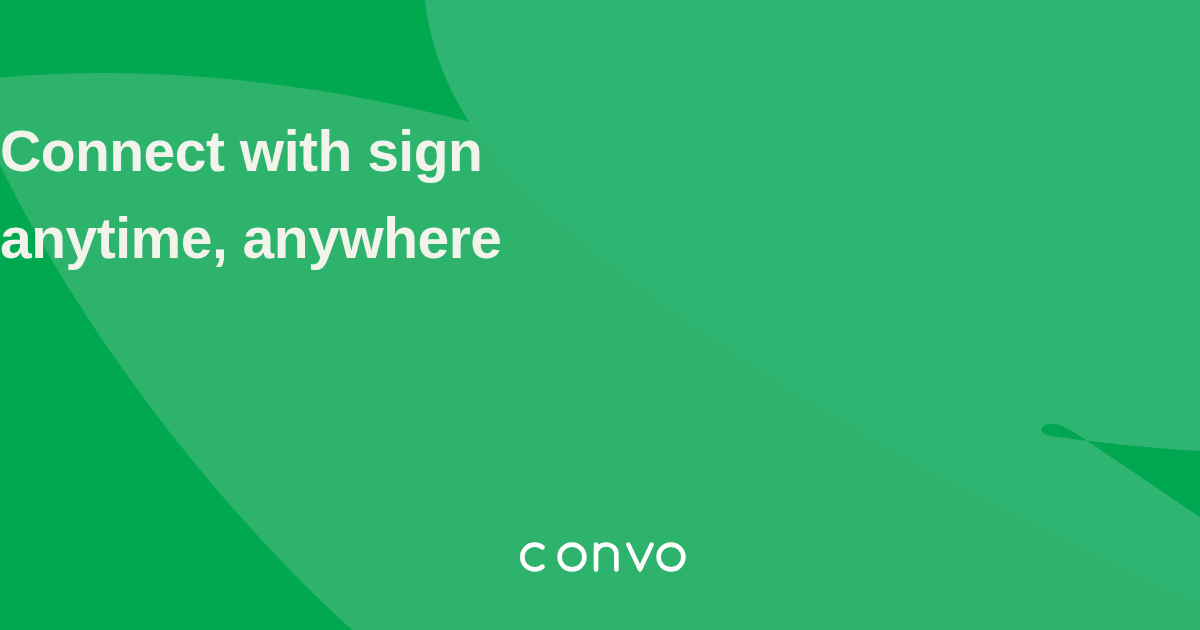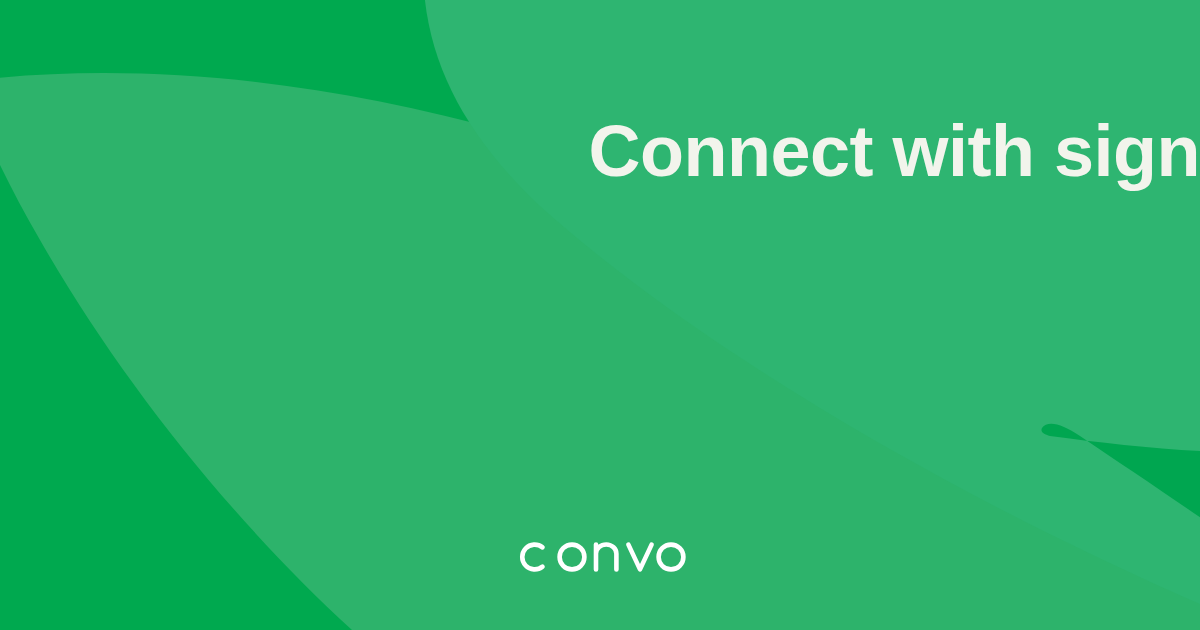--- a/index.html
+++ b/index.html
@@ -37,23 +37,23 @@
     flex-direction: column;
     align-items: center;
     justify-content: flex-start;
     z-index: 2;
   }
 
   #headline {
     margin: 0;
     padding: 0;
     width: 100%;
-    text-align: right;
+    text-align: left;
     color: #f2f4ec;
-    font-size: 72px;
+    font-size: 57px;
     line-height: 87px;
     font-weight: 700;
     letter-spacing: -0.5px;
     margin-top: 108px;
     text-rendering: optimizeLegibility;
   }
 
   #headline .hl-line {
     display: block;
     white-space: nowrap;
@@ -115,20 +115,21 @@
              L 1240 452
              C 1180 452, 1110 444, 1050 436
              C 1044 434, 1040 432, 1042 428 Z"></path>
 
   </svg>
 
   <div id="content">
 
     <h1 id="headline">
       <span class="hl-line">Connect with sign</span>
+      <span class="hl-line">anytime, anywhere</span>
     </h1>
 
     <div id="logo-wrap">
 
       <svg id="logo-mark" width="172" height="46" viewBox="0 0 172 46" aria-hidden="true">
         <g fill="none" stroke="#ffffff" stroke-width="4.6" stroke-linecap="round" stroke-linejoin="round">
 
           <path d="M 28.5 13.4
                    A 12.4 12.4 0 1 0 28.5 32.6"></path>
 

